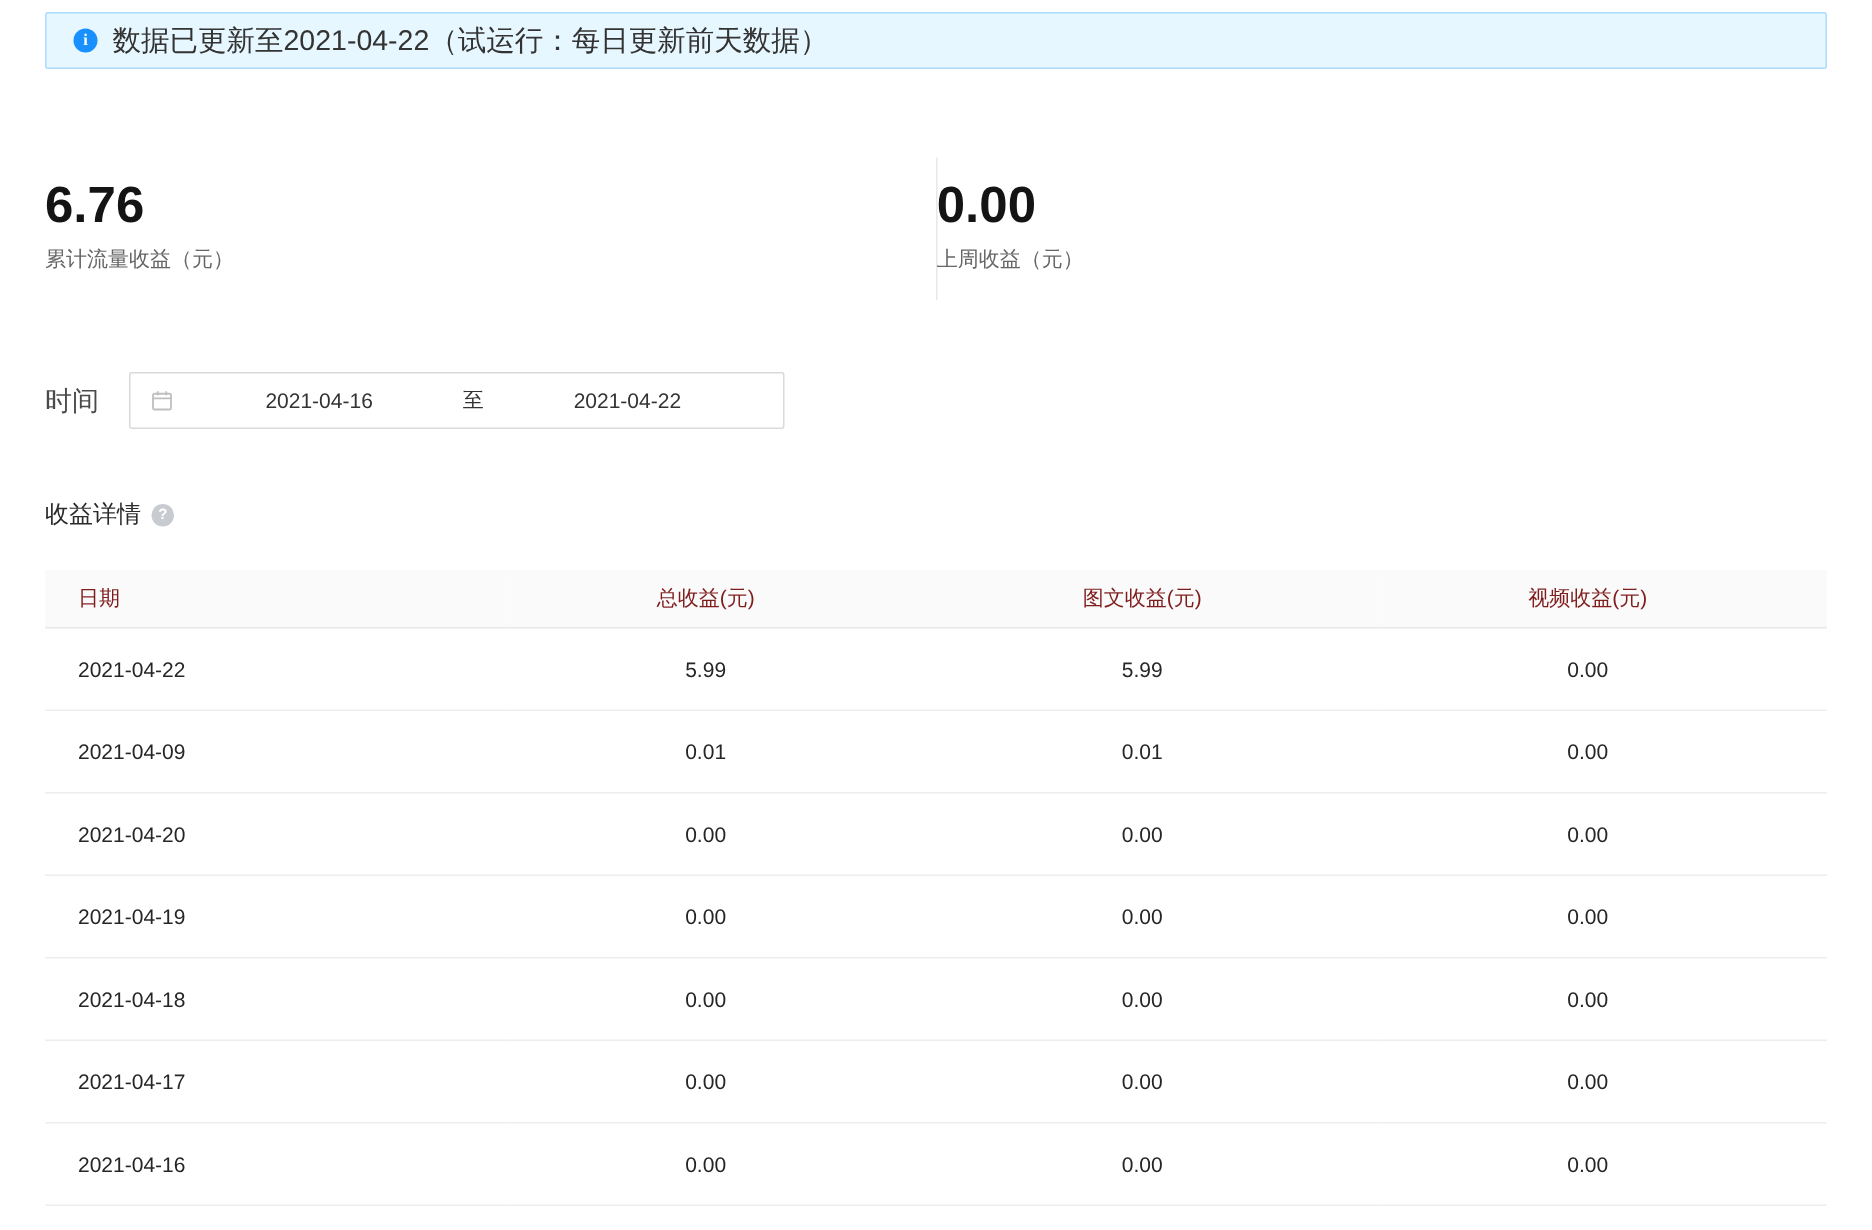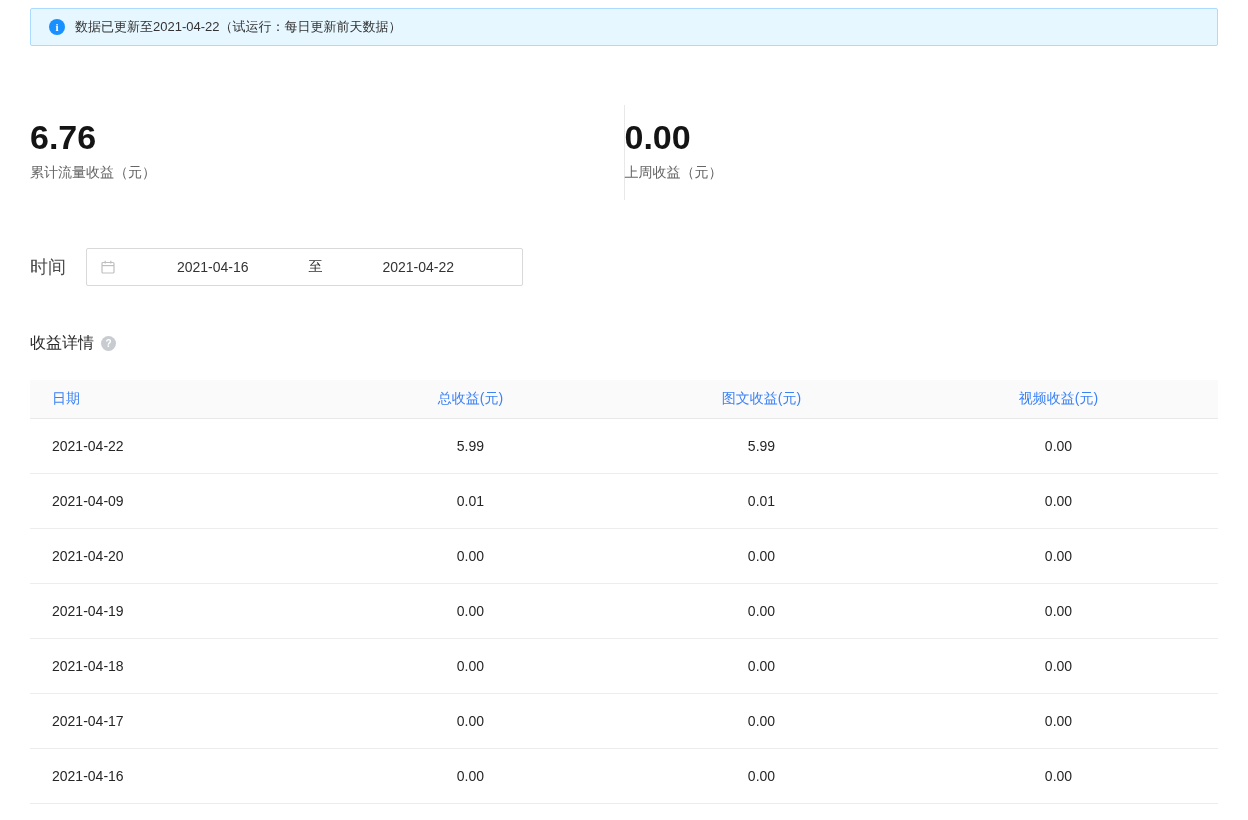--- a/index.html
+++ b/index.html
@@ -31,21 +31,21 @@
     font-size: 11px;
     font-weight: 700;
     font-family: "Liberation Serif", serif;
     display: inline-flex;
     align-items: center;
     justify-content: center;
     flex: 0 0 auto;
   }
   .banner-text {
     margin-left: 10px;
-    font-size: 13px;
+    font-size: 19px;
     color: #333333;
   }
 
   
   .stats {
     margin-top: 59px;
     display: flex;
     align-items: stretch;
   }
   .stat {
@@ -136,21 +136,21 @@
     margin-top: 26px;
     width: 100%;
     border-collapse: collapse;
     table-layout: fixed;
     font-size: 14px;
   }
   .revenue-table thead th {
     background: #fafafa;
     height: 38px;
     font-weight: 500;
-    color: #3b82f6;
+    color: #7f1d1d;
     border-bottom: 1px solid #e8e8e8;
   }
   .revenue-table tbody td {
     height: 55px;
     border-bottom: 1px solid #ededed;
     color: #262626;
   }
   .col-date { text-align: left; padding-left: 22px; }
   .col-num  { text-align: center; padding-right: 22px; }
 </style>

